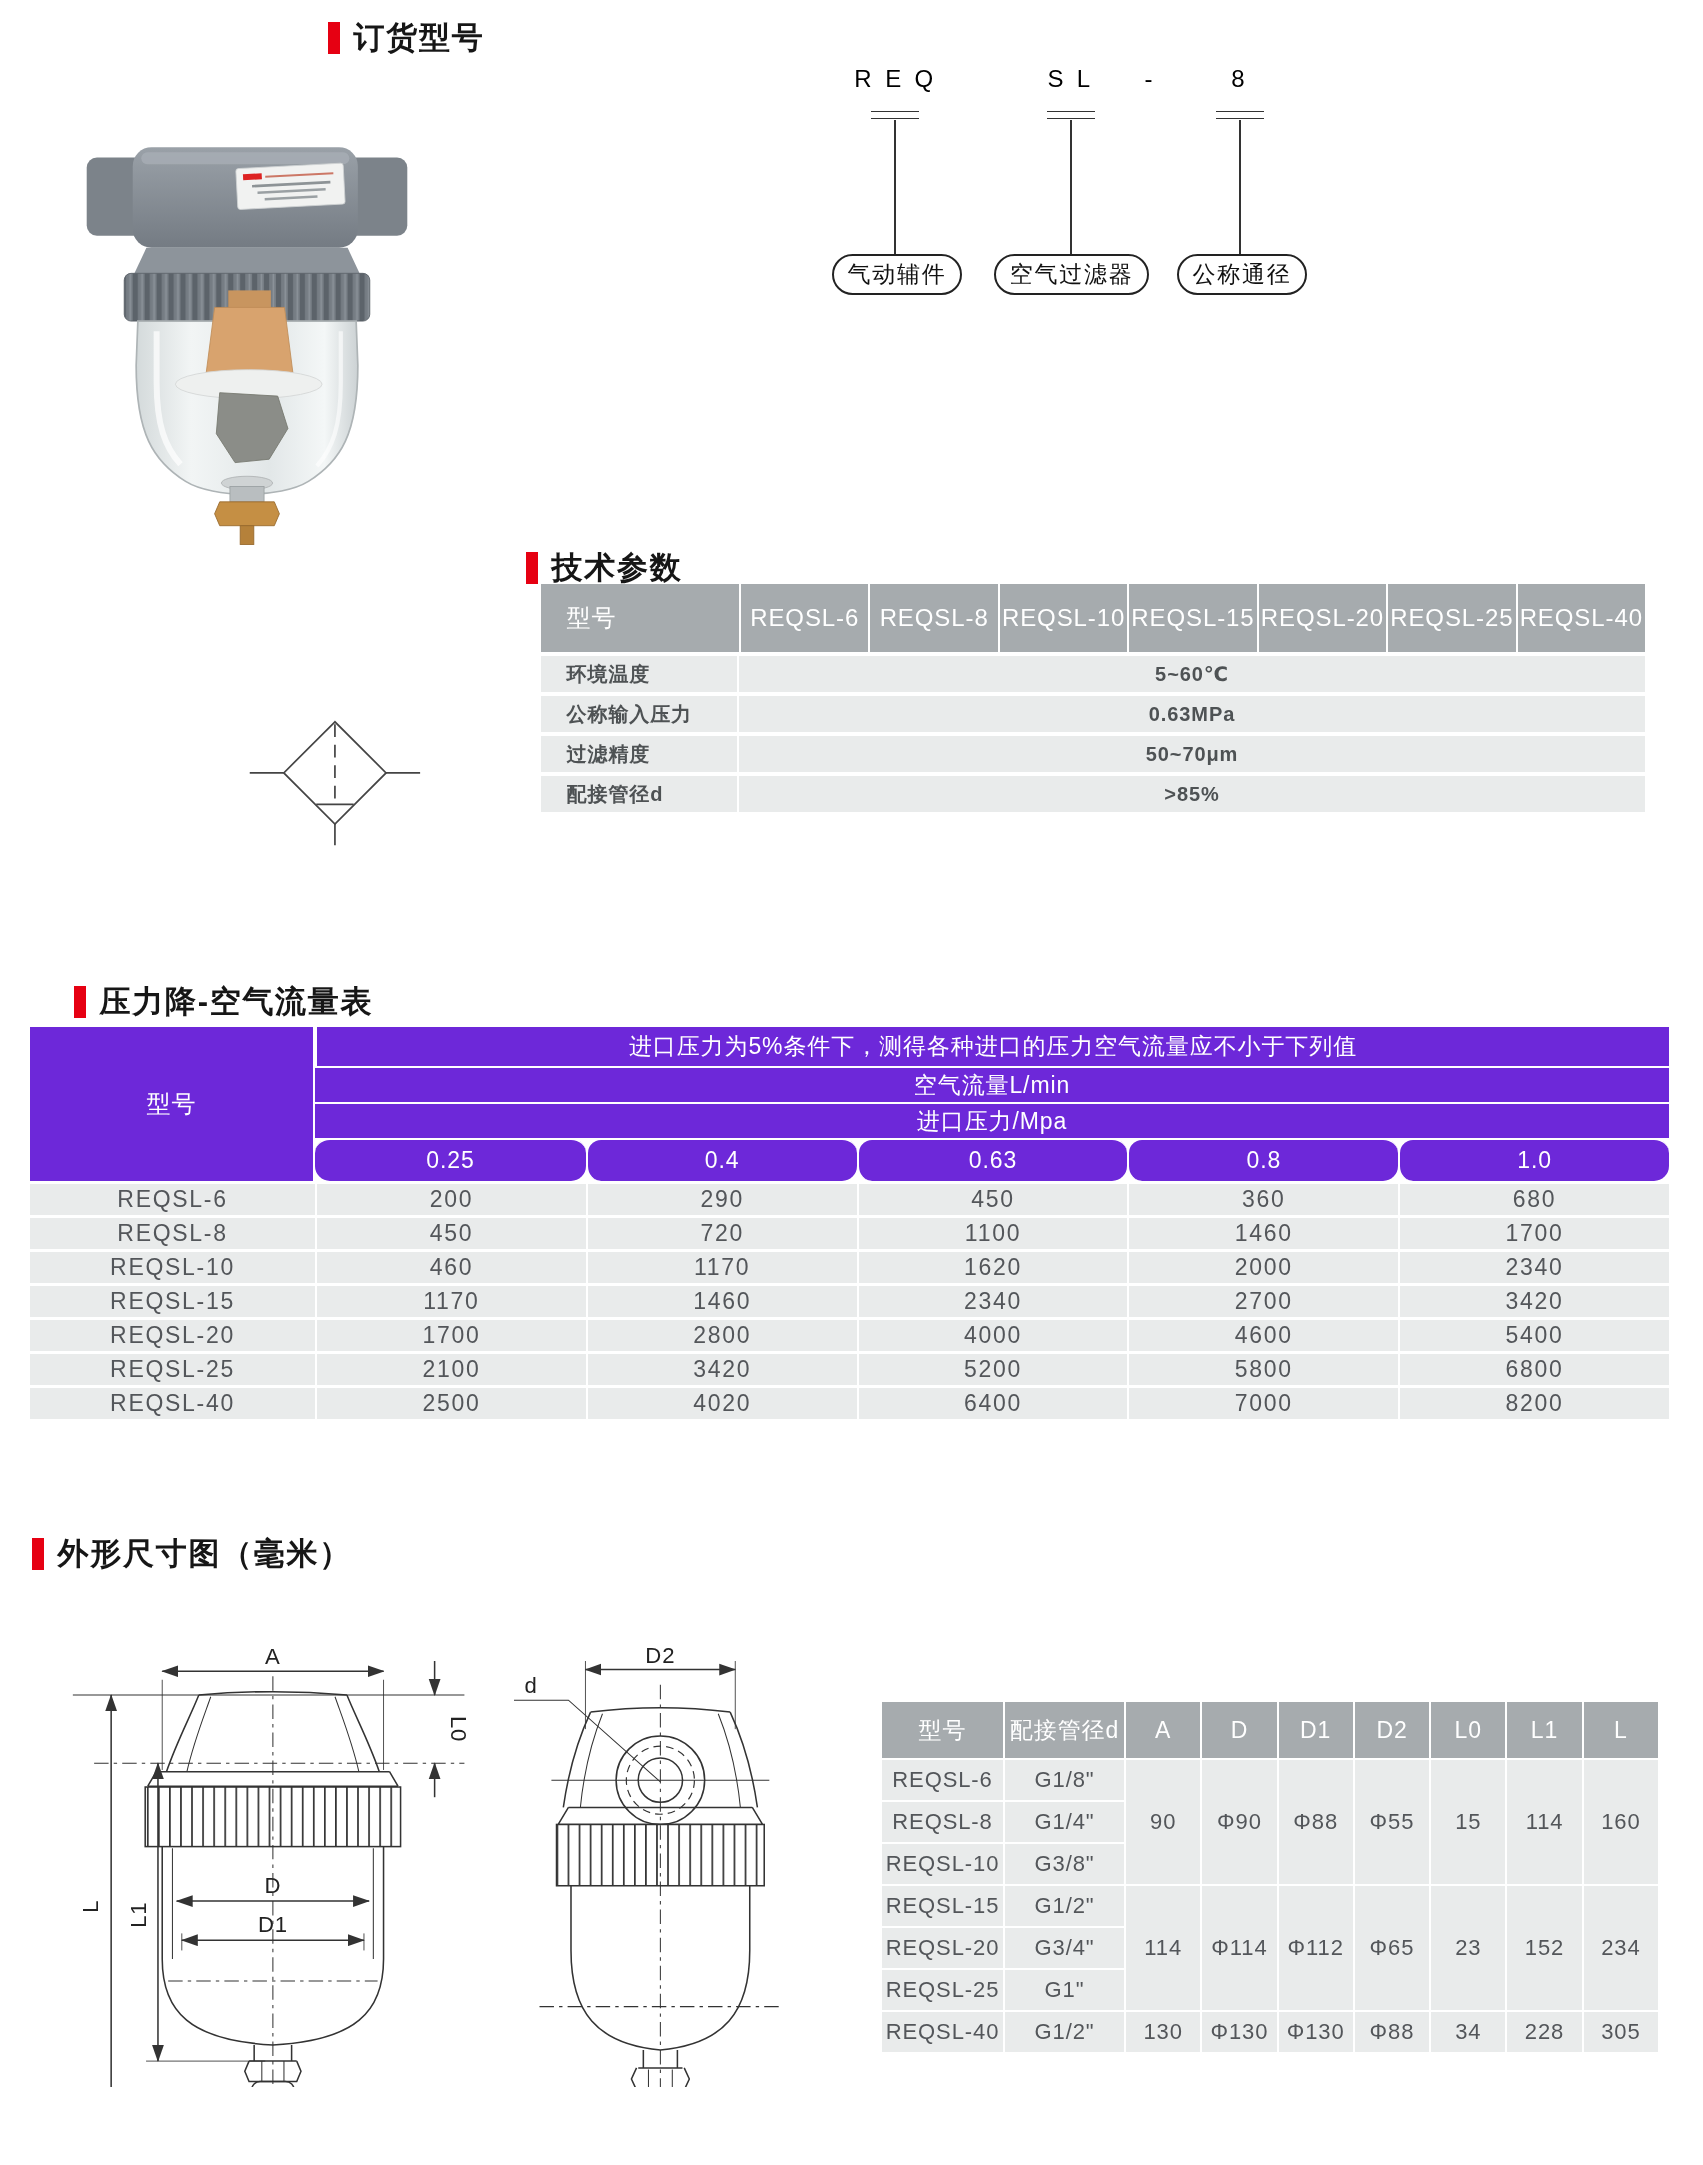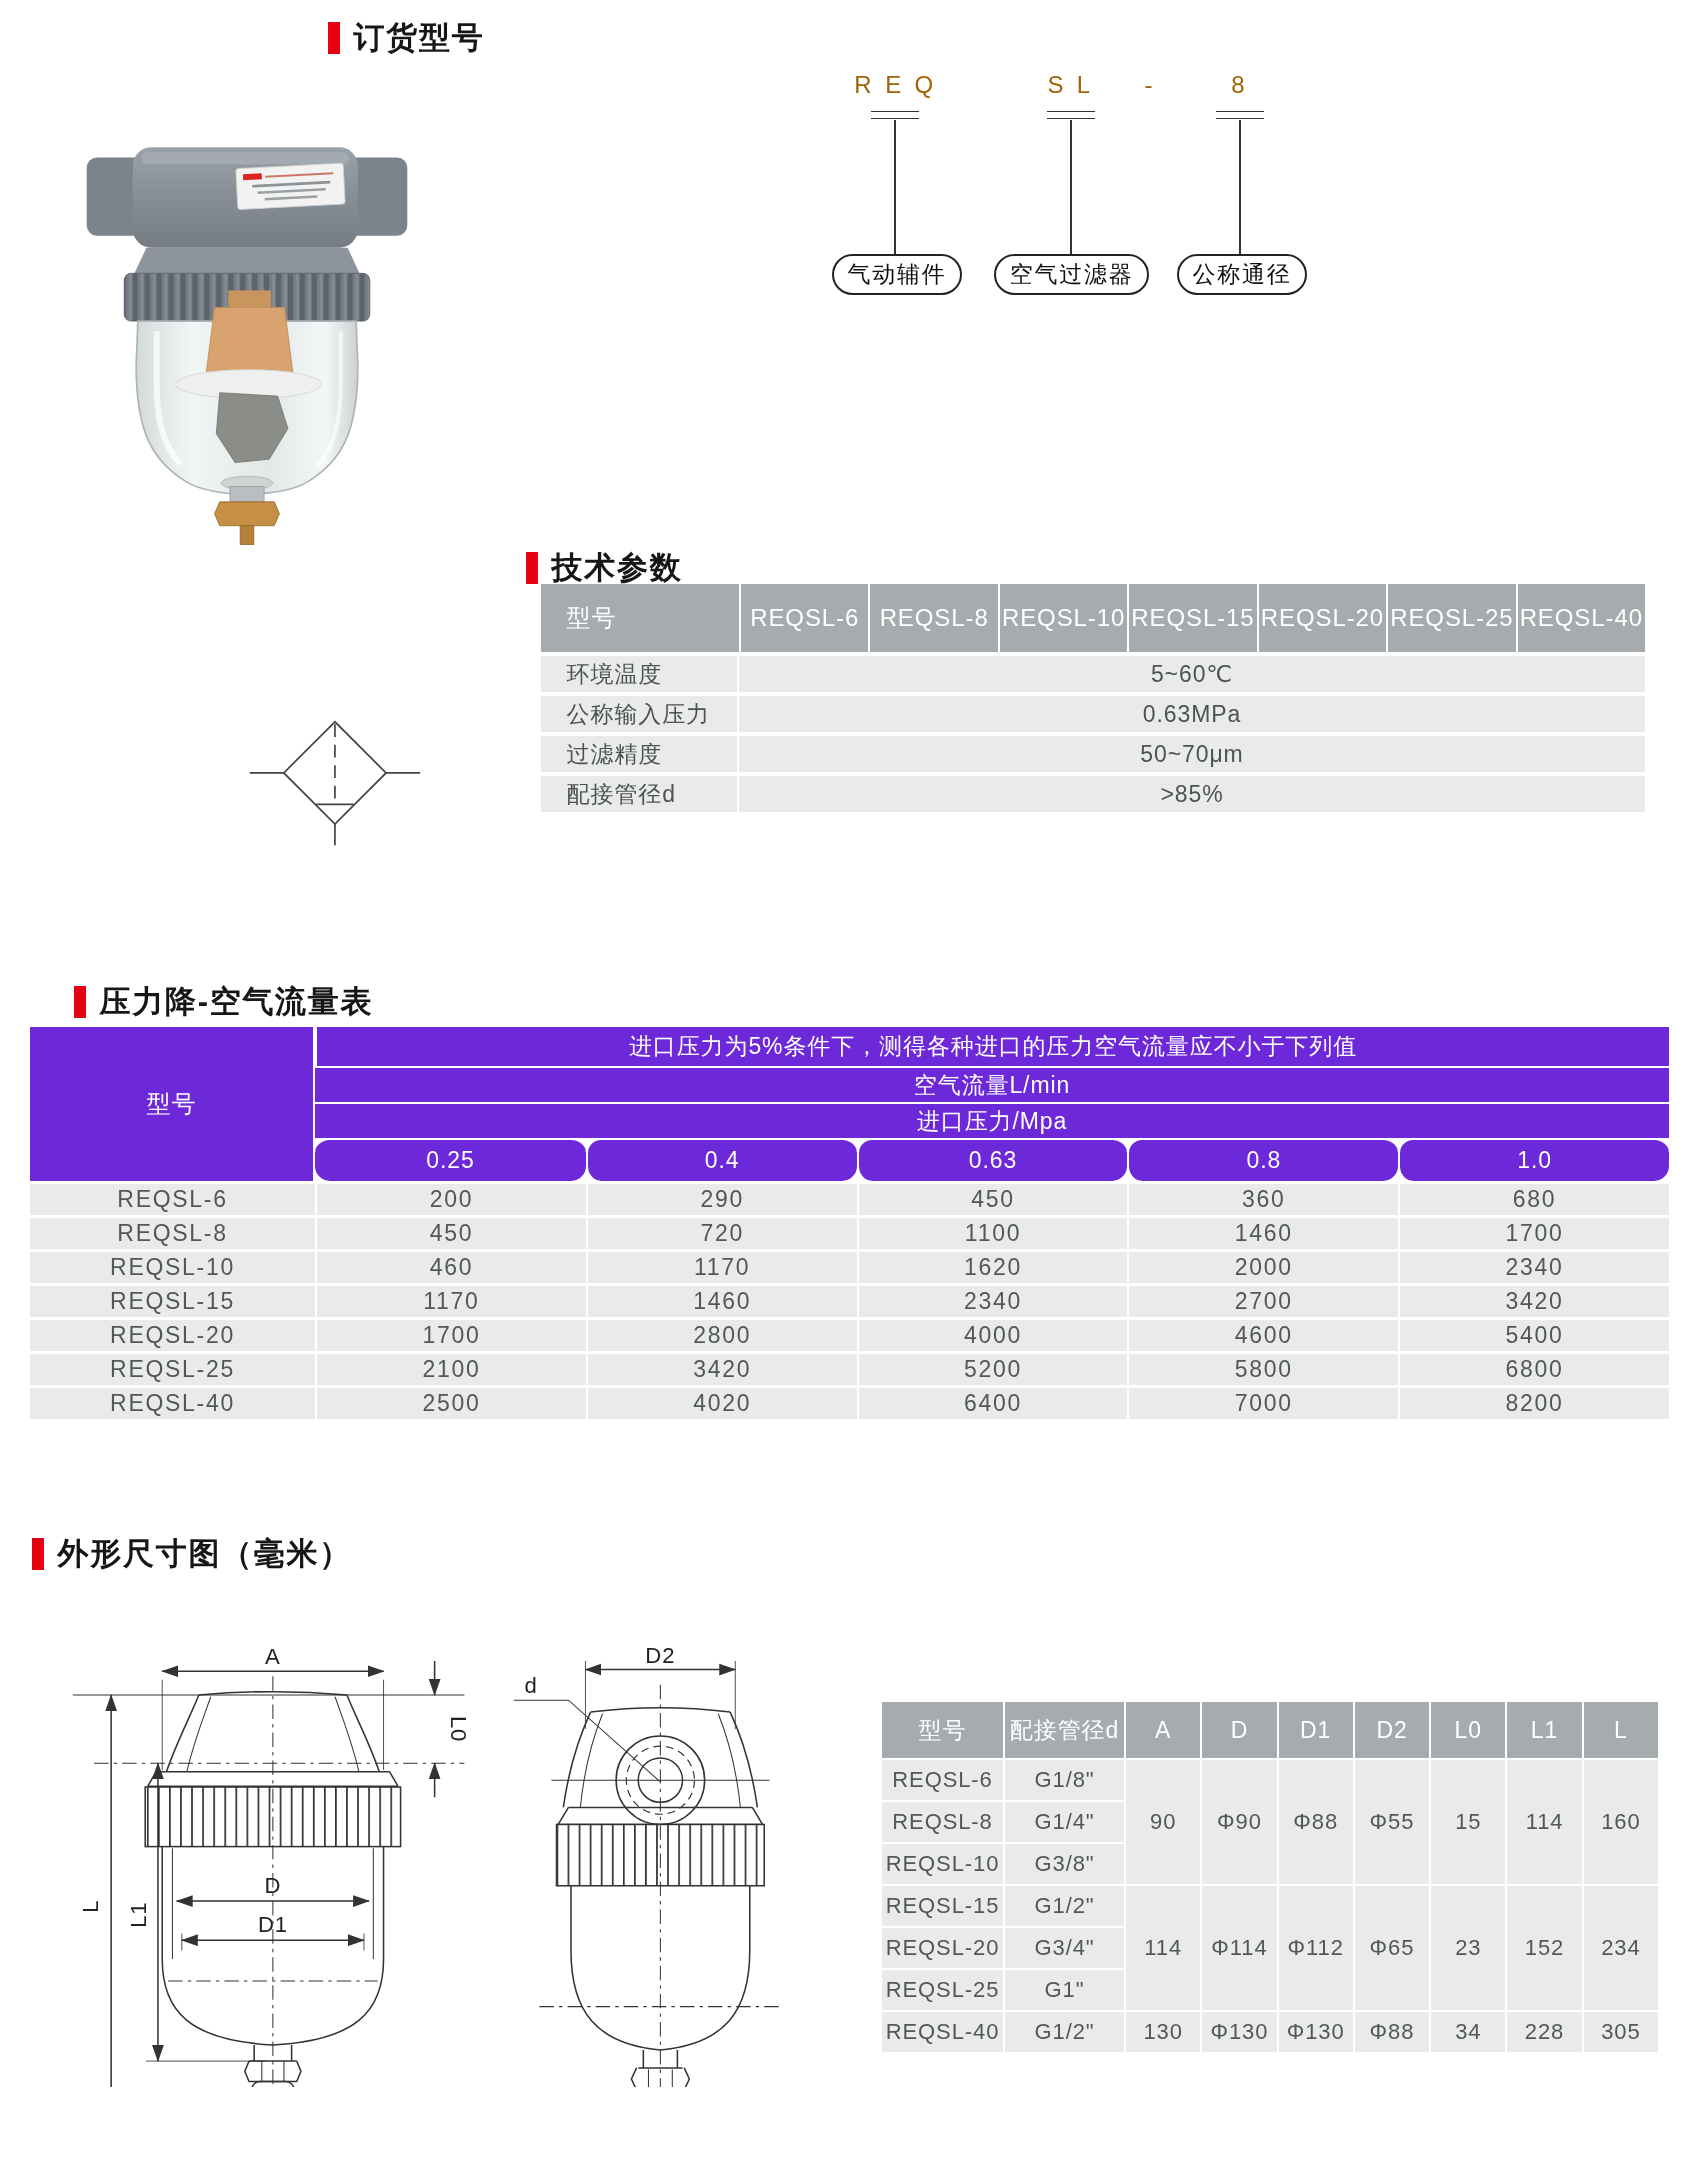--- a/index.html
+++ b/index.html
@@ -5,37 +5,37 @@
   html,body{margin:0;padding:0;background:#fff;}
   .page{position:relative;width:1704px;height:2087px;background:#fff;overflow:hidden;
         font-family:"Liberation Sans","DejaVu Sans",sans-serif;color:#222;}
 
   
   .sec{position:absolute;display:flex;align-items:center;}
   .sec .bar{width:12px;height:32px;background:#e60012;margin-right:13.6px;flex:none;}
   .sec h2{margin:0;font-size:31px;font-weight:bold;color:#161616;letter-spacing:1.7px;white-space:nowrap;}
 
   
-  .code{position:absolute;top:71px;font-size:24px;color:#a16207;letter-spacing:3.4px;text-align:center;white-space:nowrap;}
+  .code{position:absolute;top:65px;font-size:24px;color:#000000;letter-spacing:3.4px;text-align:center;white-space:nowrap;}
   .du{position:absolute;top:111px;width:48px;height:6px;border-top:1.7px solid #333;border-bottom:1.7px solid #333;}
   .vl{position:absolute;top:120px;width:1.7px;height:135px;background:#333;}
   .oval{position:absolute;top:254px;height:37px;border:2.6px solid #222;border-radius:22px;
         display:flex;align-items:center;justify-content:center;font-size:23px;color:#111;
         padding:0 13.6px;letter-spacing:1.7px;white-space:nowrap;}
 
   
   table{border-collapse:separate;border-spacing:0;table-layout:fixed;}
   td,th{padding:0;vertical-align:middle;}
 
   
   .tech{position:absolute;left:541px;top:584px;width:1104px;}
   .tech th{background:#a6abae;color:#fff;font-weight:normal;font-size:24px;height:68px;letter-spacing:0.9px;text-align:center;}
   .tech th+th{border-left:2.6px solid #fff;}
   .tech th.lbl{text-align:left;padding-left:25.6px;}
-  .tech td{background:#e9ebeb;color:#4e5254;font-size:23px;height:36px;text-align:center;letter-spacing:0.9px;}
+  .tech td{background:#e9ebeb;color:#4e5254;font-size:20px;height:36px;text-align:center;letter-spacing:0.9px;font-weight:bold;}
   .tech tr+tr td{border-top:4.3px solid #fff;}
   .tech td.lbl{text-align:left;padding-left:25.6px;border-right:2.6px solid #fff;}
 
   
   .flow{position:absolute;left:30px;top:1027px;width:1639px;}
   .flow td{font-size:23px;text-align:center;letter-spacing:1.7px;}
   .flow td.g{background:#6d28d9;color:#fff;letter-spacing:0.9px;}
   .flow td.mh{border-right:2.6px solid #fff;font-size:24px;}
   .flow tr.h1 td{height:39px;}
   .flow tr.h2 td{height:34px;}

